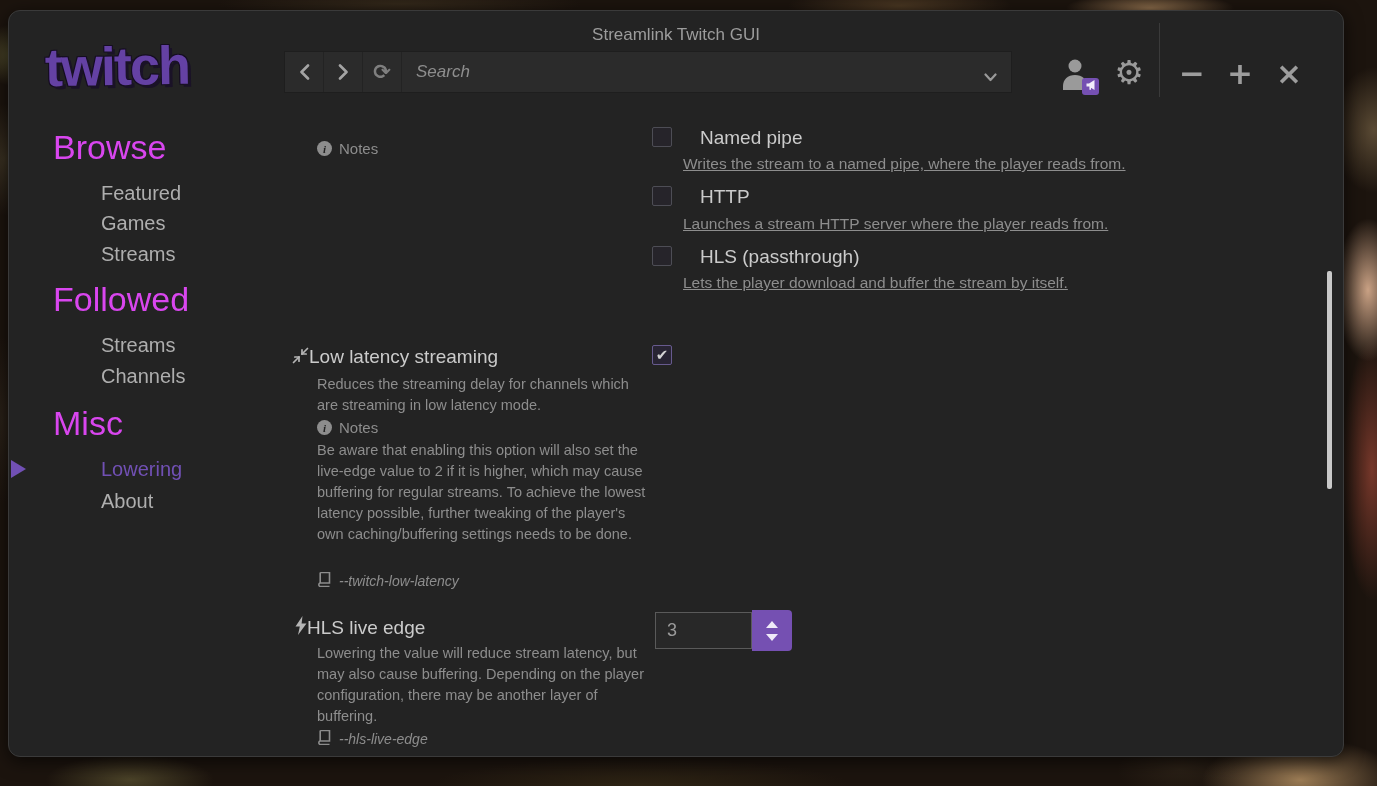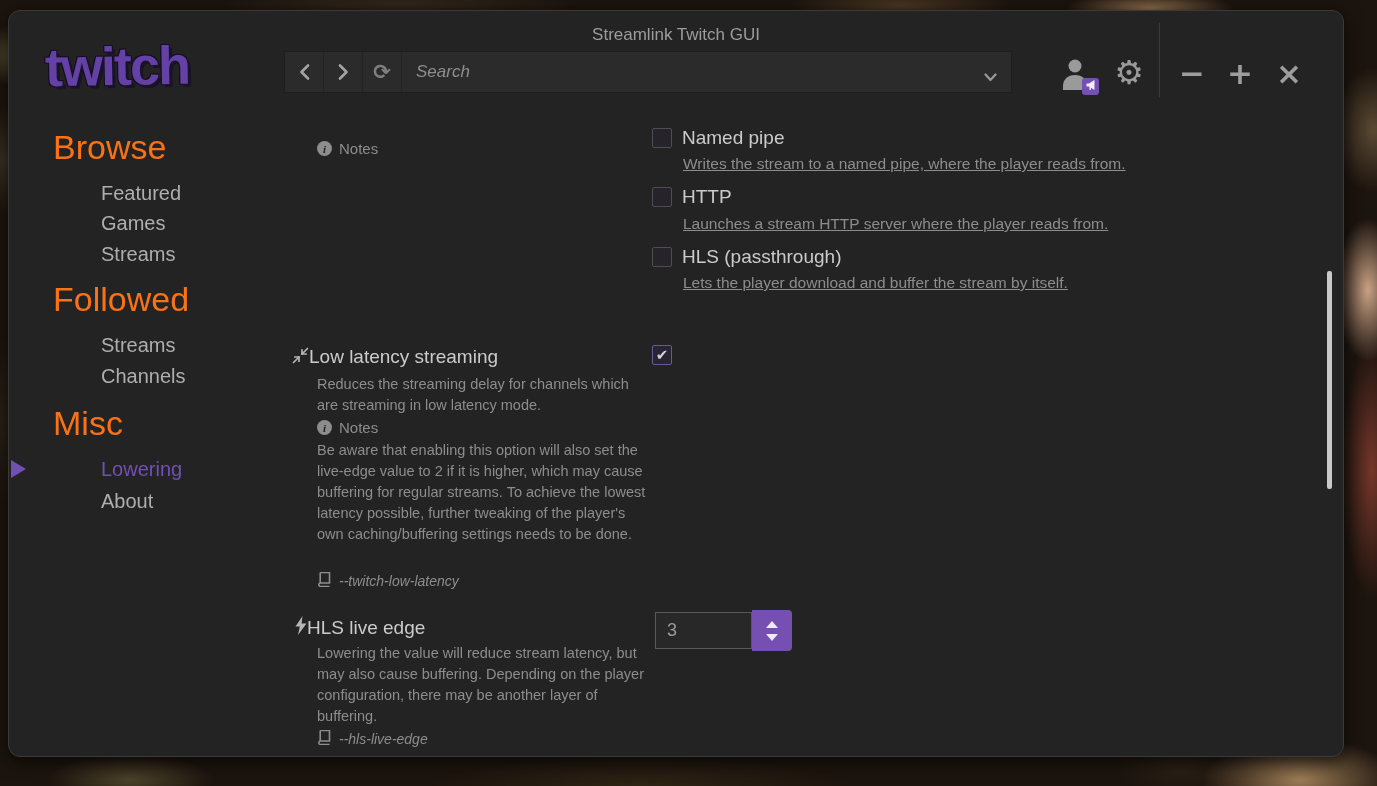--- a/index.html
+++ b/index.html
@@ -58,38 +58,38 @@
   .badge { position:absolute; right:-2px; bottom:0px; width:17px; height:17px; background:#7550b2;
     border-radius:3px; display:flex; align-items:center; justify-content:center; }
   .gear-btn { left:1100px; top:40px; width:40px; height:44px; font-family:"DejaVu Sans", sans-serif;
     font-size:33px; color:#9a9a9a; line-height:44px; }
   .vdivider { position:absolute; left:1150px; top:12px; width:1px; height:74px; background:#3a3a3a; }
   .winctl { top:40px; width:46px; height:44px; font-family:"DejaVu Sans", sans-serif;
     font-size:31px; font-weight:800; color:#9d9d9d; line-height:44px; }
   .win-min { left:1160px; } .win-max { left:1208px; } .win-close { left:1257px; }
 
   
-  .side-h { position:absolute; left:44px; color:#f97316; font-size:34px; }
+  .side-h { position:absolute; left:44px; color:#d946ef; font-size:34px; }
   .side-i { position:absolute; left:44px; color:#aeaeae; font-size:20px; cursor:pointer;margin-left:48px; }
   .side-i.active { color:#7150b4; }
   .active-arrow { position:absolute; left:2px; top:449px; width:0; height:0;
     border-top:9px solid transparent; border-bottom:9px solid transparent; border-left:15px solid #7150b4; }
 
   
   .sec-head { position:absolute; display:flex; align-items:center; gap:0; }
   .sec-head .ttl { color:#cbcbcb; font-size:19px; }
   .desc { position:absolute; color:#8d8d8d; font-size:14.5px; line-height:21px; }
   .notes-head { position:absolute; display:flex; align-items:center; gap:7px; color:#8d8d8d; font-size:15px; }
   .info-circle { width:15px; height:15px; border-radius:50%; background:#8d8d8d; color:#232323;
     font-size:11px; font-weight:bold; font-style:italic; display:inline-flex;
     align-items:center; justify-content:center; font-family:"Liberation Serif", serif; }
   .param-line { position:absolute; display:flex; align-items:center; gap:8px;
     color:#8d8d8d; font-size:14px; font-style:italic; }
 
-  .check-row { position:absolute; display:flex; align-items:center; gap:10px; cursor:pointer; }
+  .check-row { position:absolute; display:flex; align-items:flex-start; gap:28px; cursor:pointer; }
   .checkbox { width:20px; height:20px; background:#26242a; border:1px solid #4d4d55; border-radius:2px;
     display:flex; align-items:center; justify-content:center; flex:none; }
   .checkbox.checked { border-color:#675a8e; background:#282433; }
   .checkbox .mark { font-family:"DejaVu Sans", sans-serif; font-size:15px; color:#d4d4d4; line-height:1; }
   .check-label { color:#cbcbcb; font-size:19px; line-height:21px; }
   .opt-desc { position:absolute; color:#8d8d8d; font-size:15.5px; white-space:nowrap;text-decoration:underline; }
 
   .numfield { position:absolute; left:646px; top:599px; display:flex; align-items:center; height:41px; }
   .numfield input { width:97px; height:37px; background:#282828; border:1px solid #5a5a5a;
     color:#9a9a9a; font-size:18px; padding-left:11px; outline:none;

